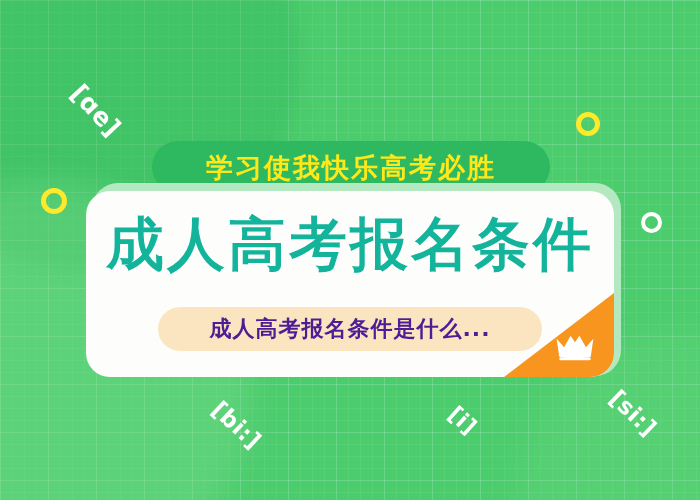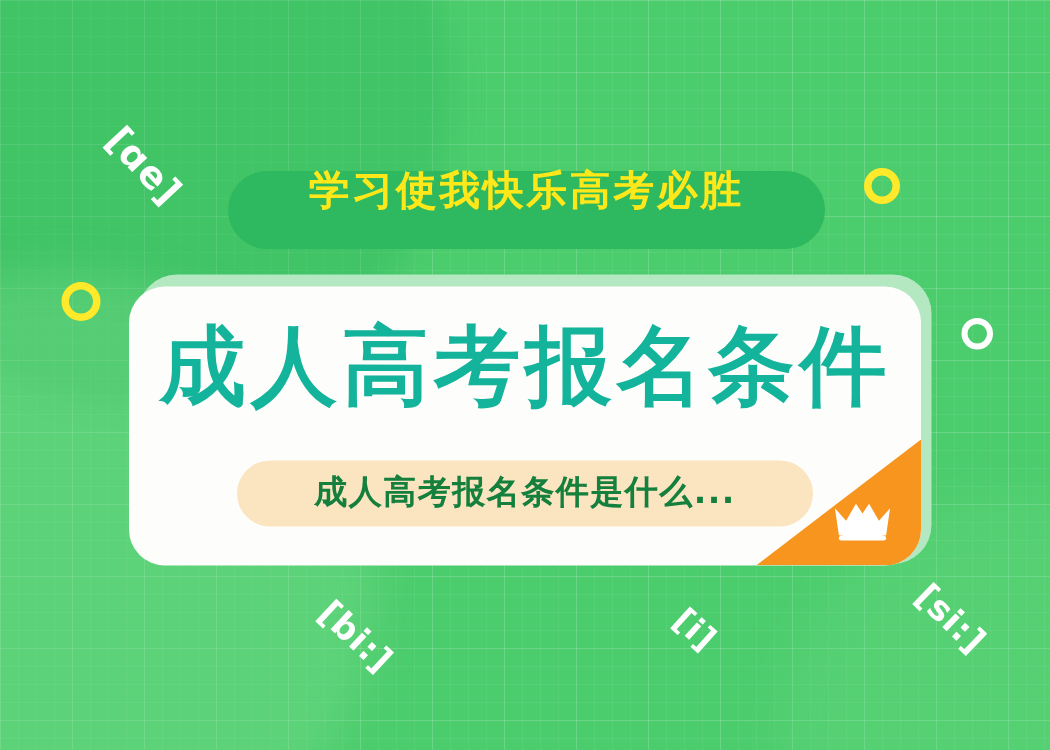--- a/index.html
+++ b/index.html
@@ -93,26 +93,27 @@
   }
   .ph-1 { left: 66px;  top: 96px;  font-size: 25px; transform: rotate(47deg); }
   .ph-2 { left: 208px; top: 412px; font-size: 23px; transform: rotate(43deg); }
   .ph-3 { left: 448px; top: 408px; font-size: 22px; transform: rotate(42deg); }
   .ph-4 { left: 606px; top: 400px; font-size: 23px; transform: rotate(44deg); }
 
   
   .top-banner {
     position: absolute;
     left: 152px;
-    top: 114px;
+    top: 141px;
     width: 398px;
     height: 52px;
     background: #2eb85f;
     border-radius: 26px;
     display: flex;
+    align-items: center;
     justify-content: center;
     box-sizing: border-box;
   }
   .top-banner-text {
     color: #ffe819;
     font-size: 27px;
     font-weight: 700;
     letter-spacing: 2px;
     line-height: 1;
     font-family: "DejaVu Sans", "Liberation Sans", sans-serif;
@@ -161,21 +162,21 @@
     width: 384px;
     height: 44px;
     background: #fbe5c0;
     border-radius: 22px;
     display: flex;
     align-items: center;
     justify-content: center;
     box-sizing: border-box;
   }
   .card-subtitle-text {
-    color: #15803d;
+    color: #4c1d95;
     font-size: 22px;
     font-weight: 700;
     letter-spacing: 1px;
     line-height: 1;
     font-family: "DejaVu Sans", "Liberation Sans", sans-serif;
   }
 
   
   .corner-orange {
     position: absolute;

